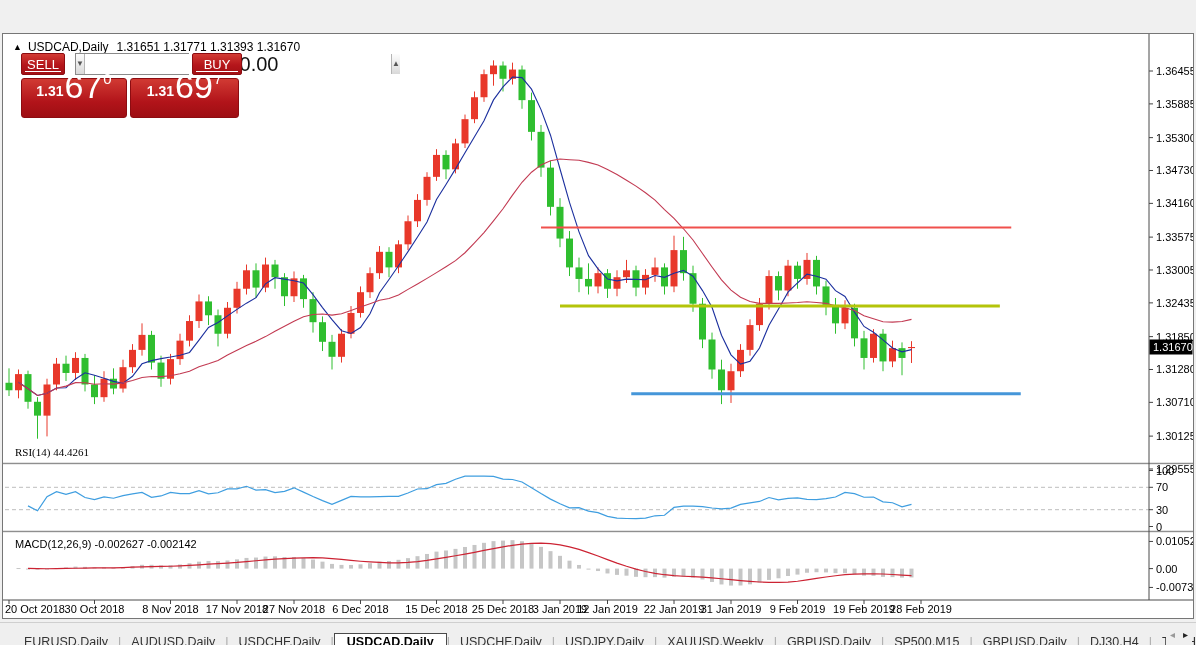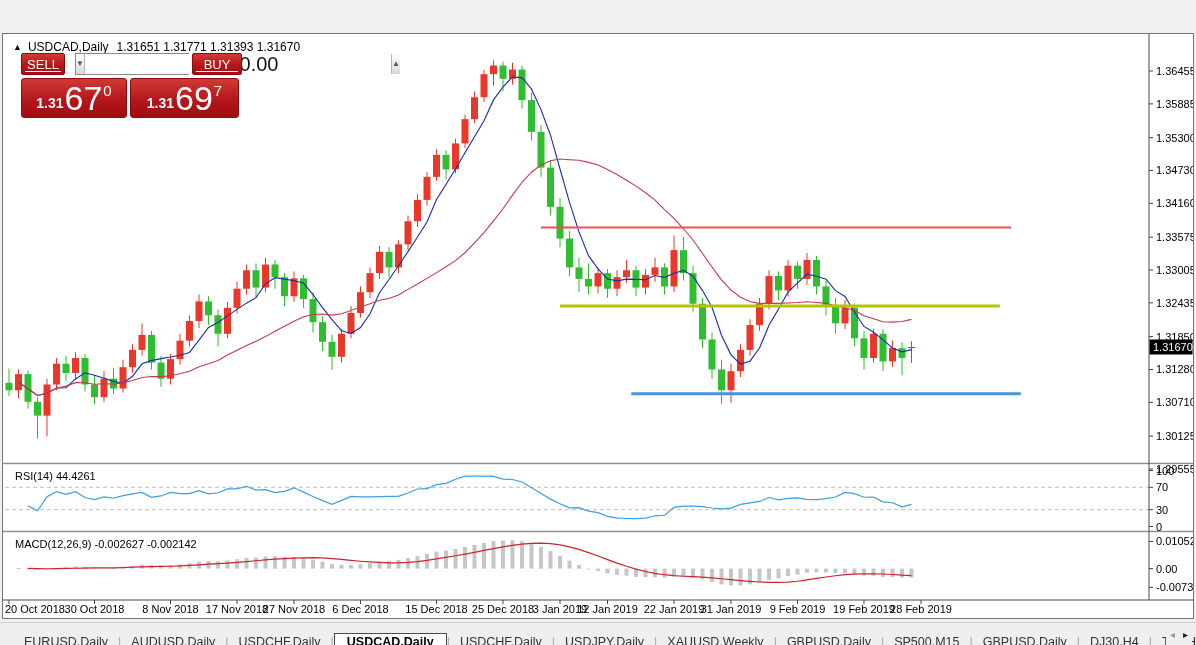--- a/index.html
+++ b/index.html
@@ -20,21 +20,21 @@
                   background:#ffffff; border:1px solid #767676; }
   #chart-svg { position:absolute; left:0; top:0; }
   svg text { font-family:"Liberation Sans", sans-serif; }
 
   #chart-title { position:absolute; left:10px; top:6px; font-size:12px; color:#000;
                  display:flex; align-items:center; gap:6px; z-index:5; }
   #chart-title .marker { font-size:9px; }
   #chart-title .ohlc { margin-left:2px; }
 
   .pane-label { position:absolute; left:12px; font-size:11px; color:#000; z-index:5; }
-  #rsi-label  { top:436px; }
+  #rsi-label  { top:412px;font-family:Liberation Serif, serif; }
   #macd-label { top:504px; }
 
   
   #trade-panel { position:absolute; left:18px; top:19px; width:221px; z-index:6; }
   #trade-row1 { display:flex; height:22px; }
   .trade-btn { position:relative; color:#fff; font-size:13px; text-align:center; line-height:21px;
                background:linear-gradient(180deg,#d23b34 0%, #b5161b 55%, #a30f14 100%);
                border:1px solid #8d0c11; border-radius:2px; cursor:pointer; }
   .trade-btn::after { content:""; position:absolute; left:6%; right:6%; bottom:2px; height:1px; background:#ffffff; }
   #sell-btn { width:44px; margin-right:10px; }
@@ -42,21 +42,21 @@
   #vol-spinner { display:flex; width:114px; height:22px; border:1px solid #8a8a8a; background:#fff; }
   .spin-btn { width:20px; height:100%; background:linear-gradient(180deg,#fdfdfd,#d9d9d9);
               font-size:8px; color:#555; text-align:center; line-height:20px; cursor:pointer; }
   #spin-down { border-right:1px solid #b5b5b5; }
   #spin-up   { border-left:1px solid #b5b5b5; }
   #vol-input { flex:1; border:0; outline:0; font-size:20px; color:#111; text-align:center;
                padding-right:5px; font-family:"Liberation Sans",sans-serif;padding-left:36px; }
   #trade-row2 { display:flex; margin-top:3px; }
   .price-box { height:40px; color:#fff; border:1px solid #8d0c11; border-radius:3px;
                background:linear-gradient(180deg,#d13a33 0%, #b2141a 60%, #9e0e13 100%);
-               display:flex; align-items:flex-end; justify-content:center; padding-bottom:2px; cursor:pointer; }
+               display:flex; align-items:flex-end; justify-content:center; padding-bottom:14px; cursor:pointer; }
   #sell-price-box { width:106px; margin-right:3px; }
   #buy-price-box  { width:109px; }
   .price-small { font-size:14px; font-weight:bold; margin-bottom:4px; }
   .price-big   { font-size:34px; line-height:34px; margin-left:1px;text-align:right; }
   .price-sup   { font-size:15px; margin-left:1px; margin-bottom:16px; }
 
   
   #tab-bar { position:absolute; left:0; top:622px; width:1196px; height:39px; background:#efefef;
              border-top:1px solid #cfcfcf; display:flex; align-items:center; padding-left:14px;
              font-size:12.5px; color:#333; white-space:nowrap; overflow:hidden; }

